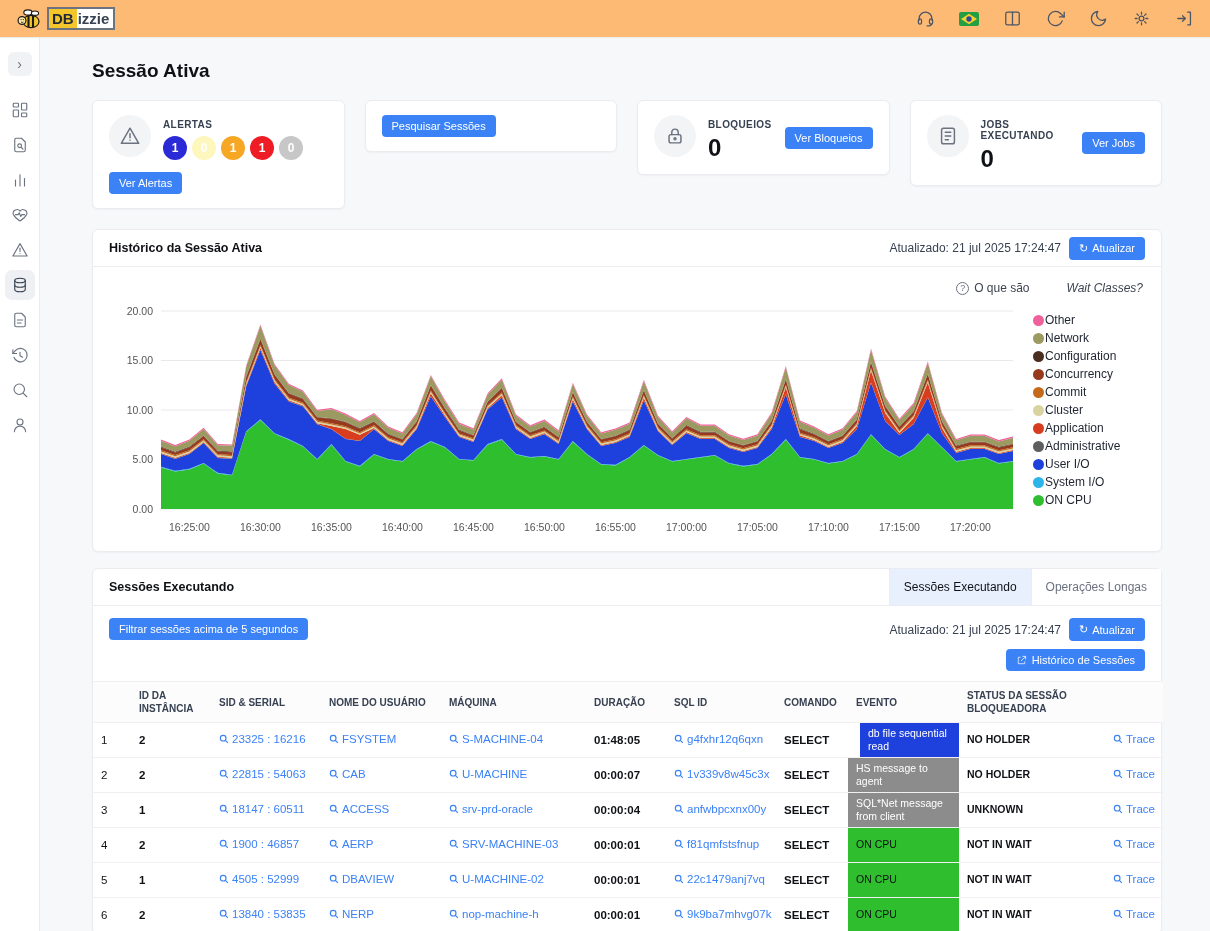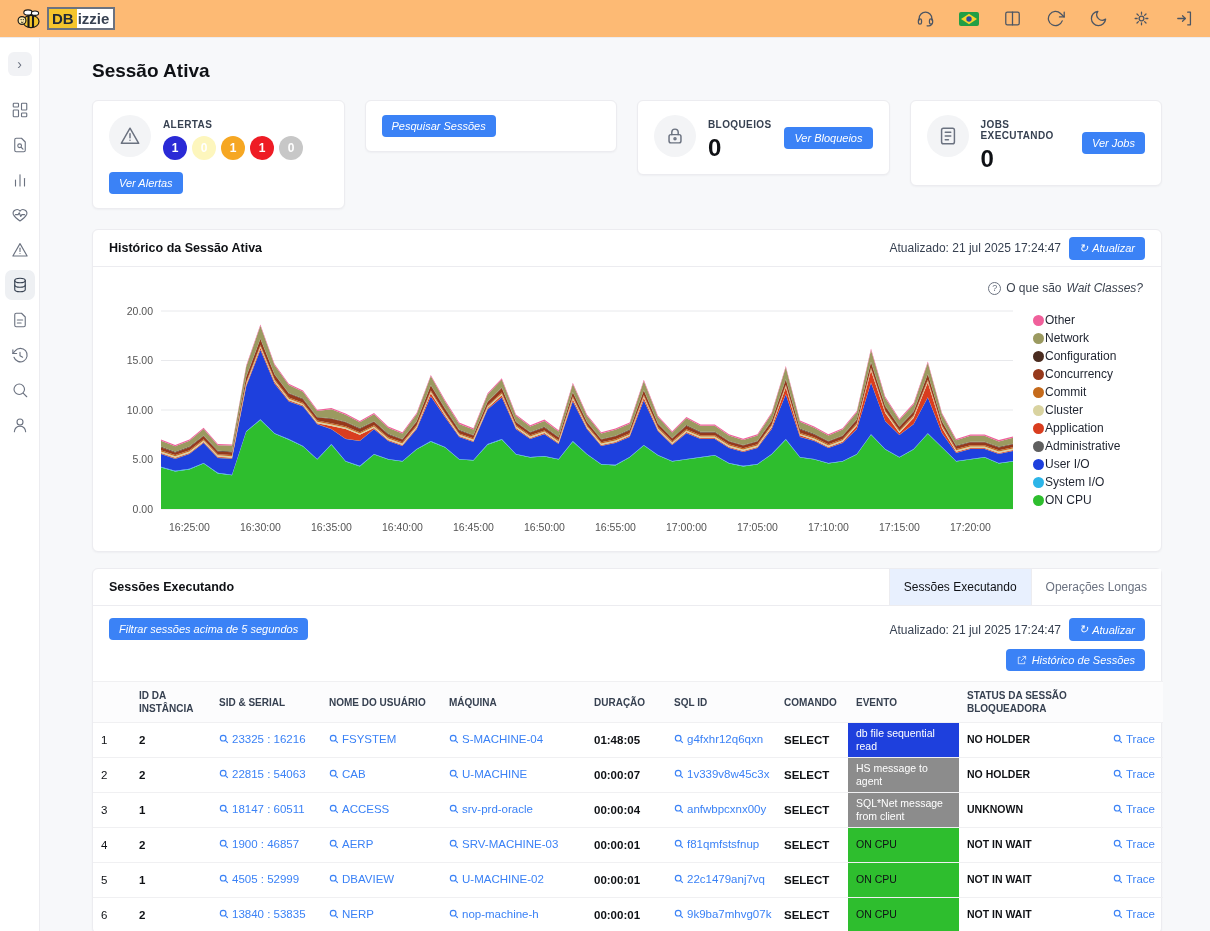--- a/index.html
+++ b/index.html
@@ -44,37 +44,37 @@
   .card-top { display:flex; gap:12px; align-items:flex-start; }
   .icon-circle { width:42px; height:42px; min-width:42px; border-radius:50%; background:#f3f4f6;
     display:flex; align-items:center; justify-content:center; }
   .icon-circle svg { stroke:#6b7280; fill:none; stroke-width:1.6; stroke-linecap:round; stroke-linejoin:round; }
   .card-label { font-size:10px; font-weight:700; letter-spacing:.4px; color:#374151; margin:4px 0 6px; }
   .card-value { font-size:24px; font-weight:700; color:#0f1115; line-height:1; }
   .badges { display:flex; gap:5px; }
   .badge { width:24px; height:24px; border-radius:50%; font-size:12px; font-weight:700;
     display:flex; align-items:center; justify-content:center; }
   .btn { background:#3b82f6; color:#fff; border:none; border-radius:4px; font-size:11px;
-    padding:5px 10px; font-family:inherit; cursor:pointer; white-space:nowrap;font-style:italic; }
+    padding:5px 10px; font-family:inherit; cursor:pointer; white-space:nowrap; }
   .card-alertas .btn { margin-top:12px; }
   .card-flat { display:flex; align-items:center; justify-content:space-between; gap:8px; }
   
   .panel { background:#fff; border:1px solid #ececf0; border-radius:6px; margin-bottom:16px;
     box-shadow:0 1px 2px rgba(16,24,40,.04); }
   .panel-head { display:flex; align-items:center; justify-content:space-between;
     min-height:37px; padding:0 16px; border-bottom:1px solid #ececf0; }
   .panel-title { font-size:12.5px; font-weight:700; color:#0f1115; }
   .head-right { display:flex; align-items:center; gap:8px; }
   .updated { font-size:12px; color:#374151; }
   .btn-ref { display:inline-flex; align-items:center; gap:4px; }
   
   .chart-body { padding:8px 16px 12px; }
   .wait-hint { display:flex; justify-content:flex-end; align-items:center; gap:5px;
     font-size:12px; color:#3d4450; margin:6px 2px 4px; }
-  .wait-hint .em { font-style:italic; }
+  .wait-hint .em { font-style:italic;margin-left:32px; }
   .info-i { width:13px; height:13px; border:1.3px solid #6b7280; border-radius:50%; color:#6b7280;
     font-size:9px; display:inline-flex; align-items:center; justify-content:center; font-style:normal; }
   .chart-wrap { display:flex; align-items:flex-start; }
   #chart-svg { width:912px; height:240px; }
   #chart-svg text { font-family:"Liberation Sans", sans-serif; }
   .ytick, .xtick { font-size:10.5px; fill:#555; }
   .legend { list-style:none; margin:14px 0 0; padding:0 0 0 12px; }
   .legend li { display:flex; align-items:center; gap:1px; font-size:12px; color:#1f2430;
     margin-bottom:4px; cursor:pointer; }
   .legend .dot { width:11px; height:11px; min-width:11px; border-radius:50%; }
@@ -506,21 +506,21 @@
             <td class="b">01:48:05</td>
             <td><a href="#" class="tlink">
                 <svg class="mag" viewBox="0 0 12 12" width="10" height="10">
                   <circle cx="5" cy="5" r="3.4" fill="none" stroke="currentColor" stroke-width="1.4"></circle>
                   <line x1="7.6" y1="7.6" x2="10.6" y2="10.6" stroke="currentColor" stroke-width="1.4"></line>
                 </svg>
                 <span>g4fxhr12q6qxn</span>
               </a></td>
             <td class="b">SELECT</td>
             <td class="event-cell">
-              <div class="event-chip" style="background: rgb(30, 64, 221); color: rgb(255, 255, 255);">db file sequential read</div>
+              <div class="event-chip" style="background: rgb(30, 64, 221); color: rgb(255, 255, 255); margin-left: 12px;">db file sequential read</div>
             </td>
             <td class="small-b">NO HOLDER</td>
             <td class="trace-cell"><a href="#" class="tlink">
                 <svg class="mag" viewBox="0 0 12 12" width="10" height="10">
                   <circle cx="5" cy="5" r="3.4" fill="none" stroke="currentColor" stroke-width="1.4"></circle>
                   <line x1="7.6" y1="7.6" x2="10.6" y2="10.6" stroke="currentColor" stroke-width="1.4"></line>
                 </svg>
                 <span>Trace</span>
               </a></td>
           </tr>

